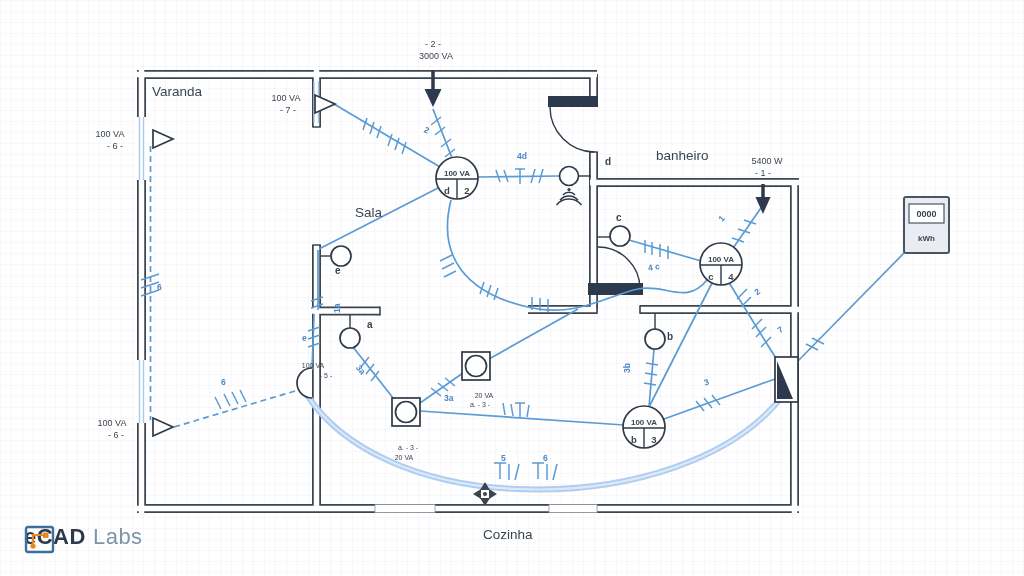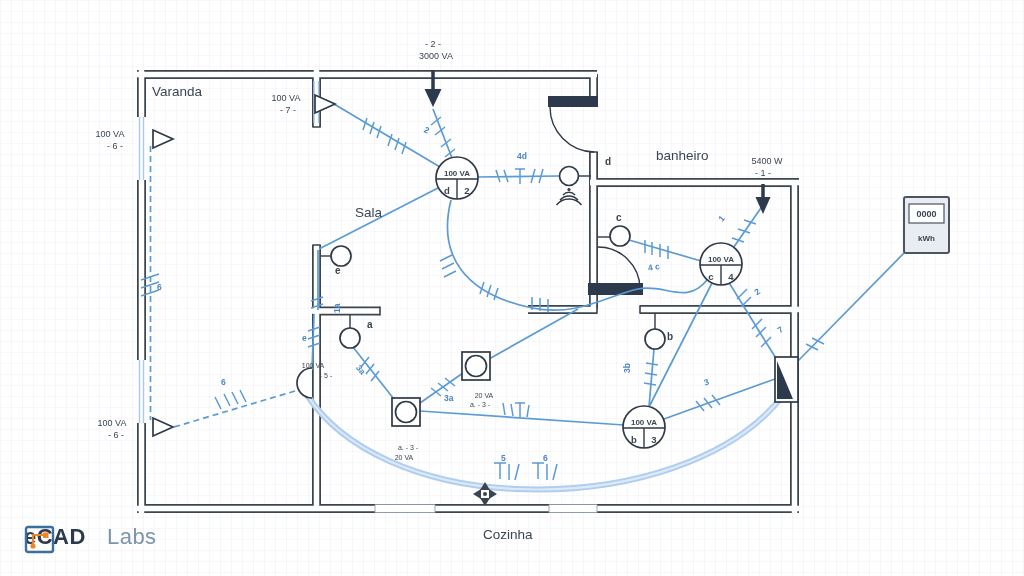--- a/index.html
+++ b/index.html
@@ -26,21 +26,21 @@
   .darkfill{fill:#2d3a4d;stroke:none;}
   .ann{font-size:9px;}
   .room{font-size:13.5px;}
   .tiny{font-size:7px;}
   .band{stroke:#aecdf0;stroke-width:6;fill:none;}
   .band-core{stroke:#dcead9;stroke:#dbe9f9;stroke-width:2.2;fill:none;}
   .winline{stroke:#aac9e8;stroke-width:1.4;fill:none;}
   .logo{position:absolute;left:24px;top:524px;display:flex;align-items:center;gap:7px;}
   .logo-text{font-size:22px;letter-spacing:0.5px;}
   .logo-brand{font-weight:bold;color:#2c3a4c;}
-  .logo-suffix{color:#7b95ab;margin-left:21px;}
+  .logo-suffix{color:#7b95ab;margin-left:7px;}
 </style>
 </head>
 <body>
 
 <div class="stage">
 <svg width="1024" height="576" viewBox="0 0 1024 576">
 
   <g>
     <path class="wall-dark" d="M137,74.5 H597 M141.5,70 V513 M137,508.5 H799 M794.5,513 V182
       M590,182.5 H799 M593.5,74 V99 M593.5,152 V309

